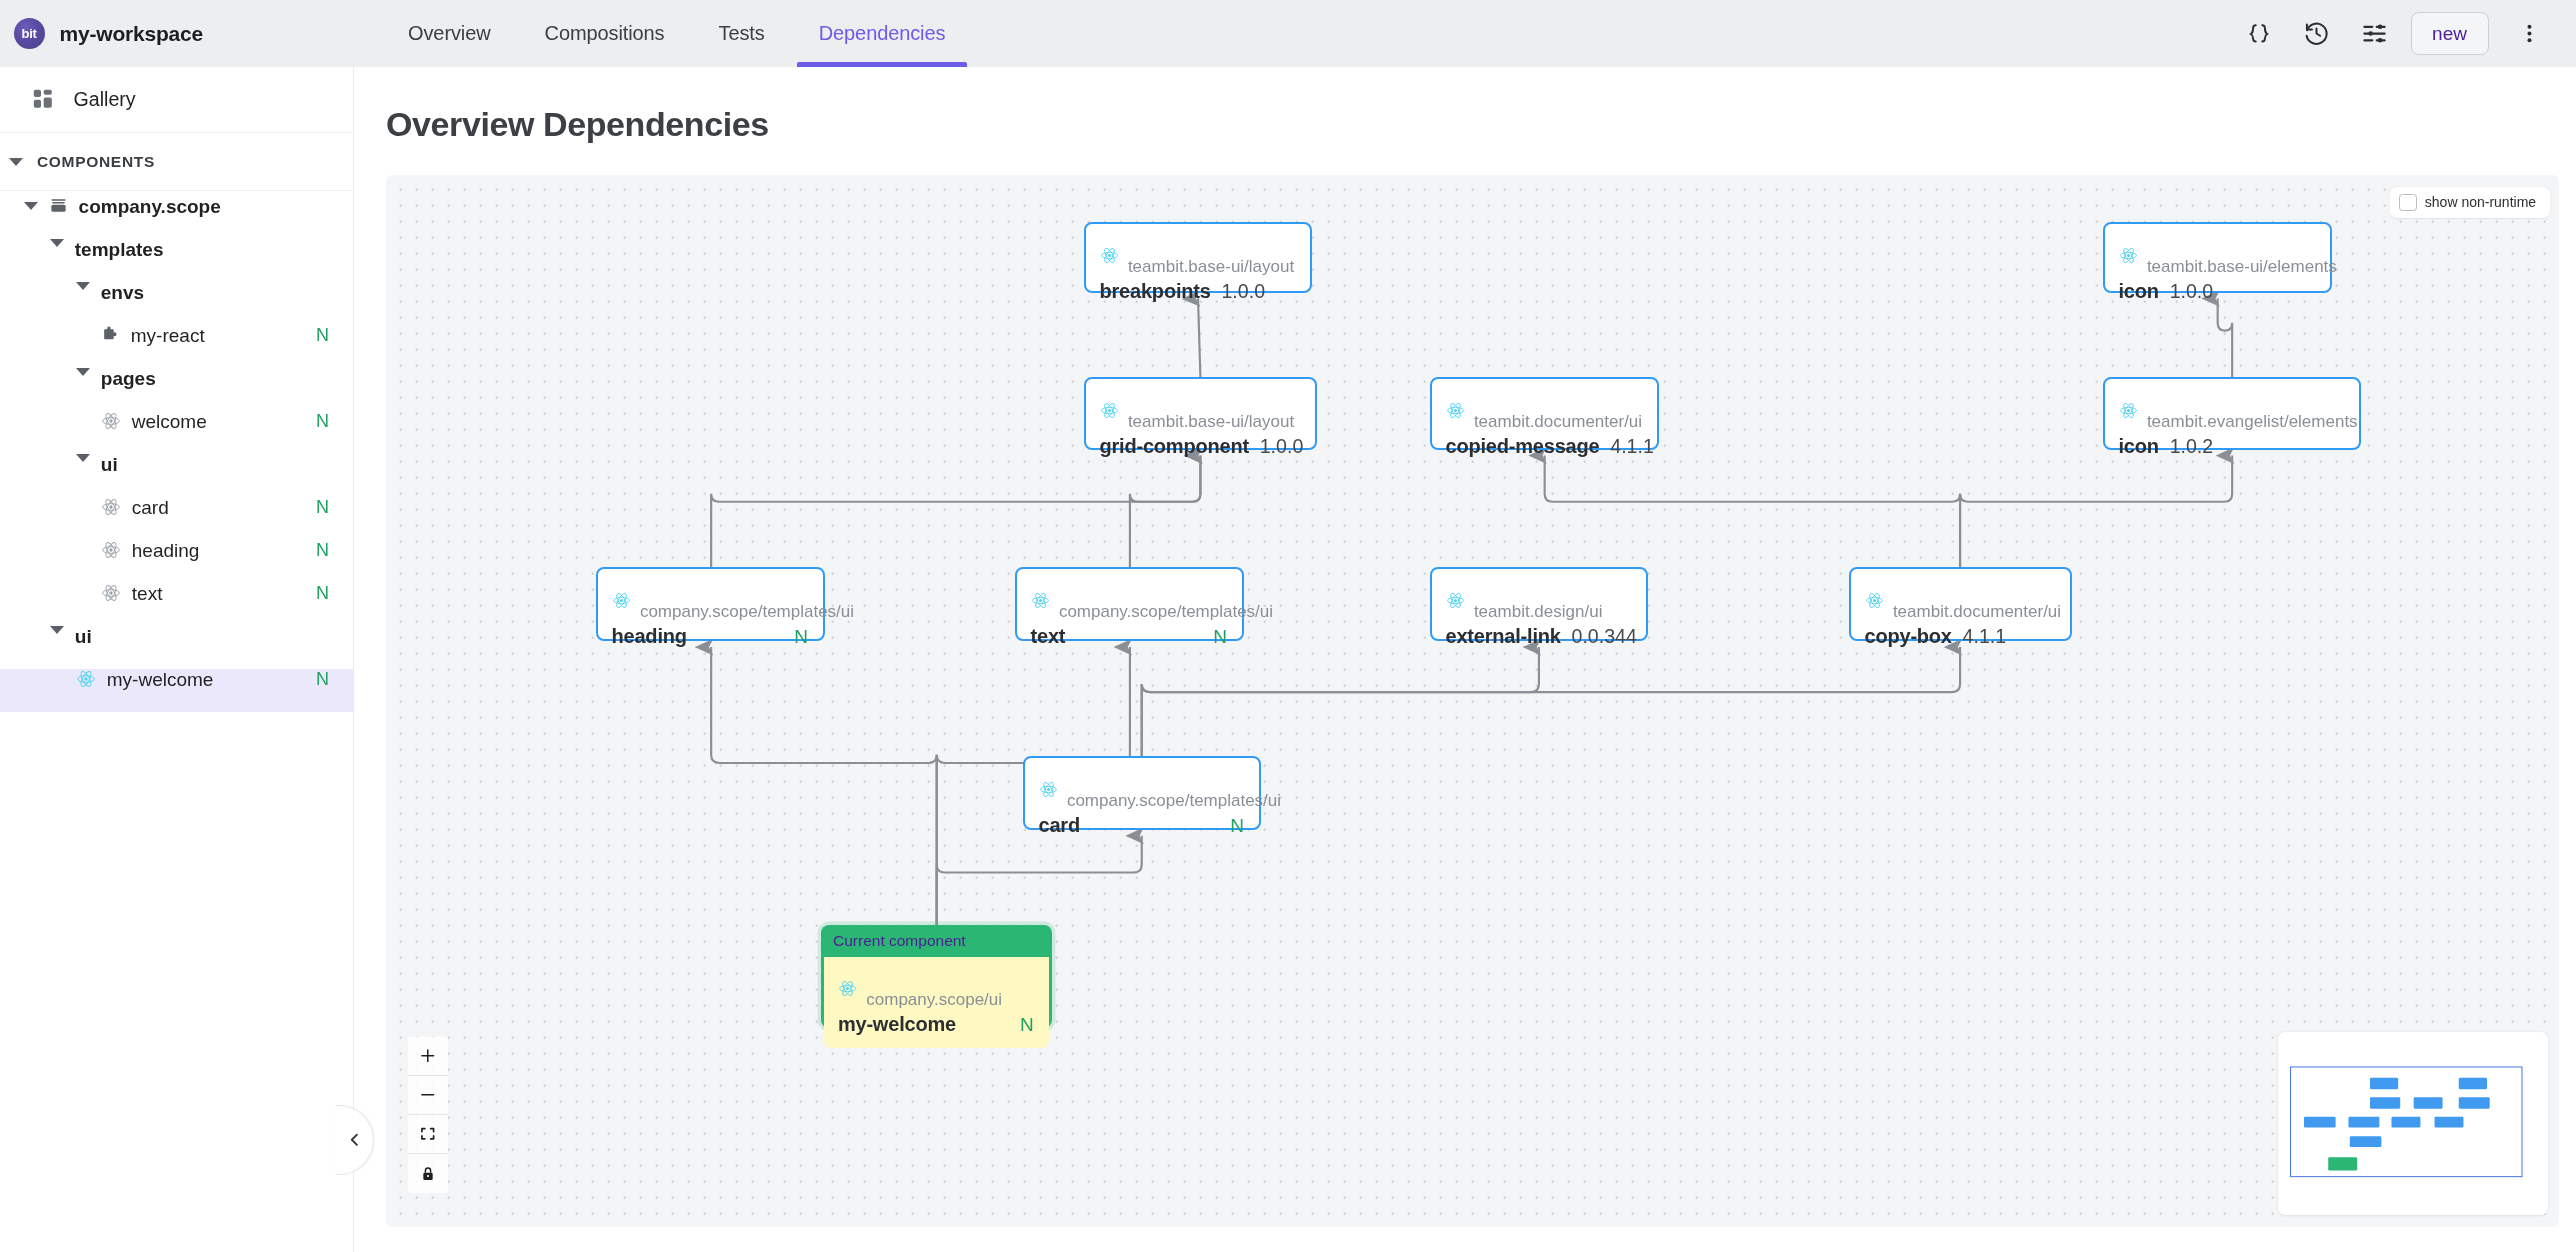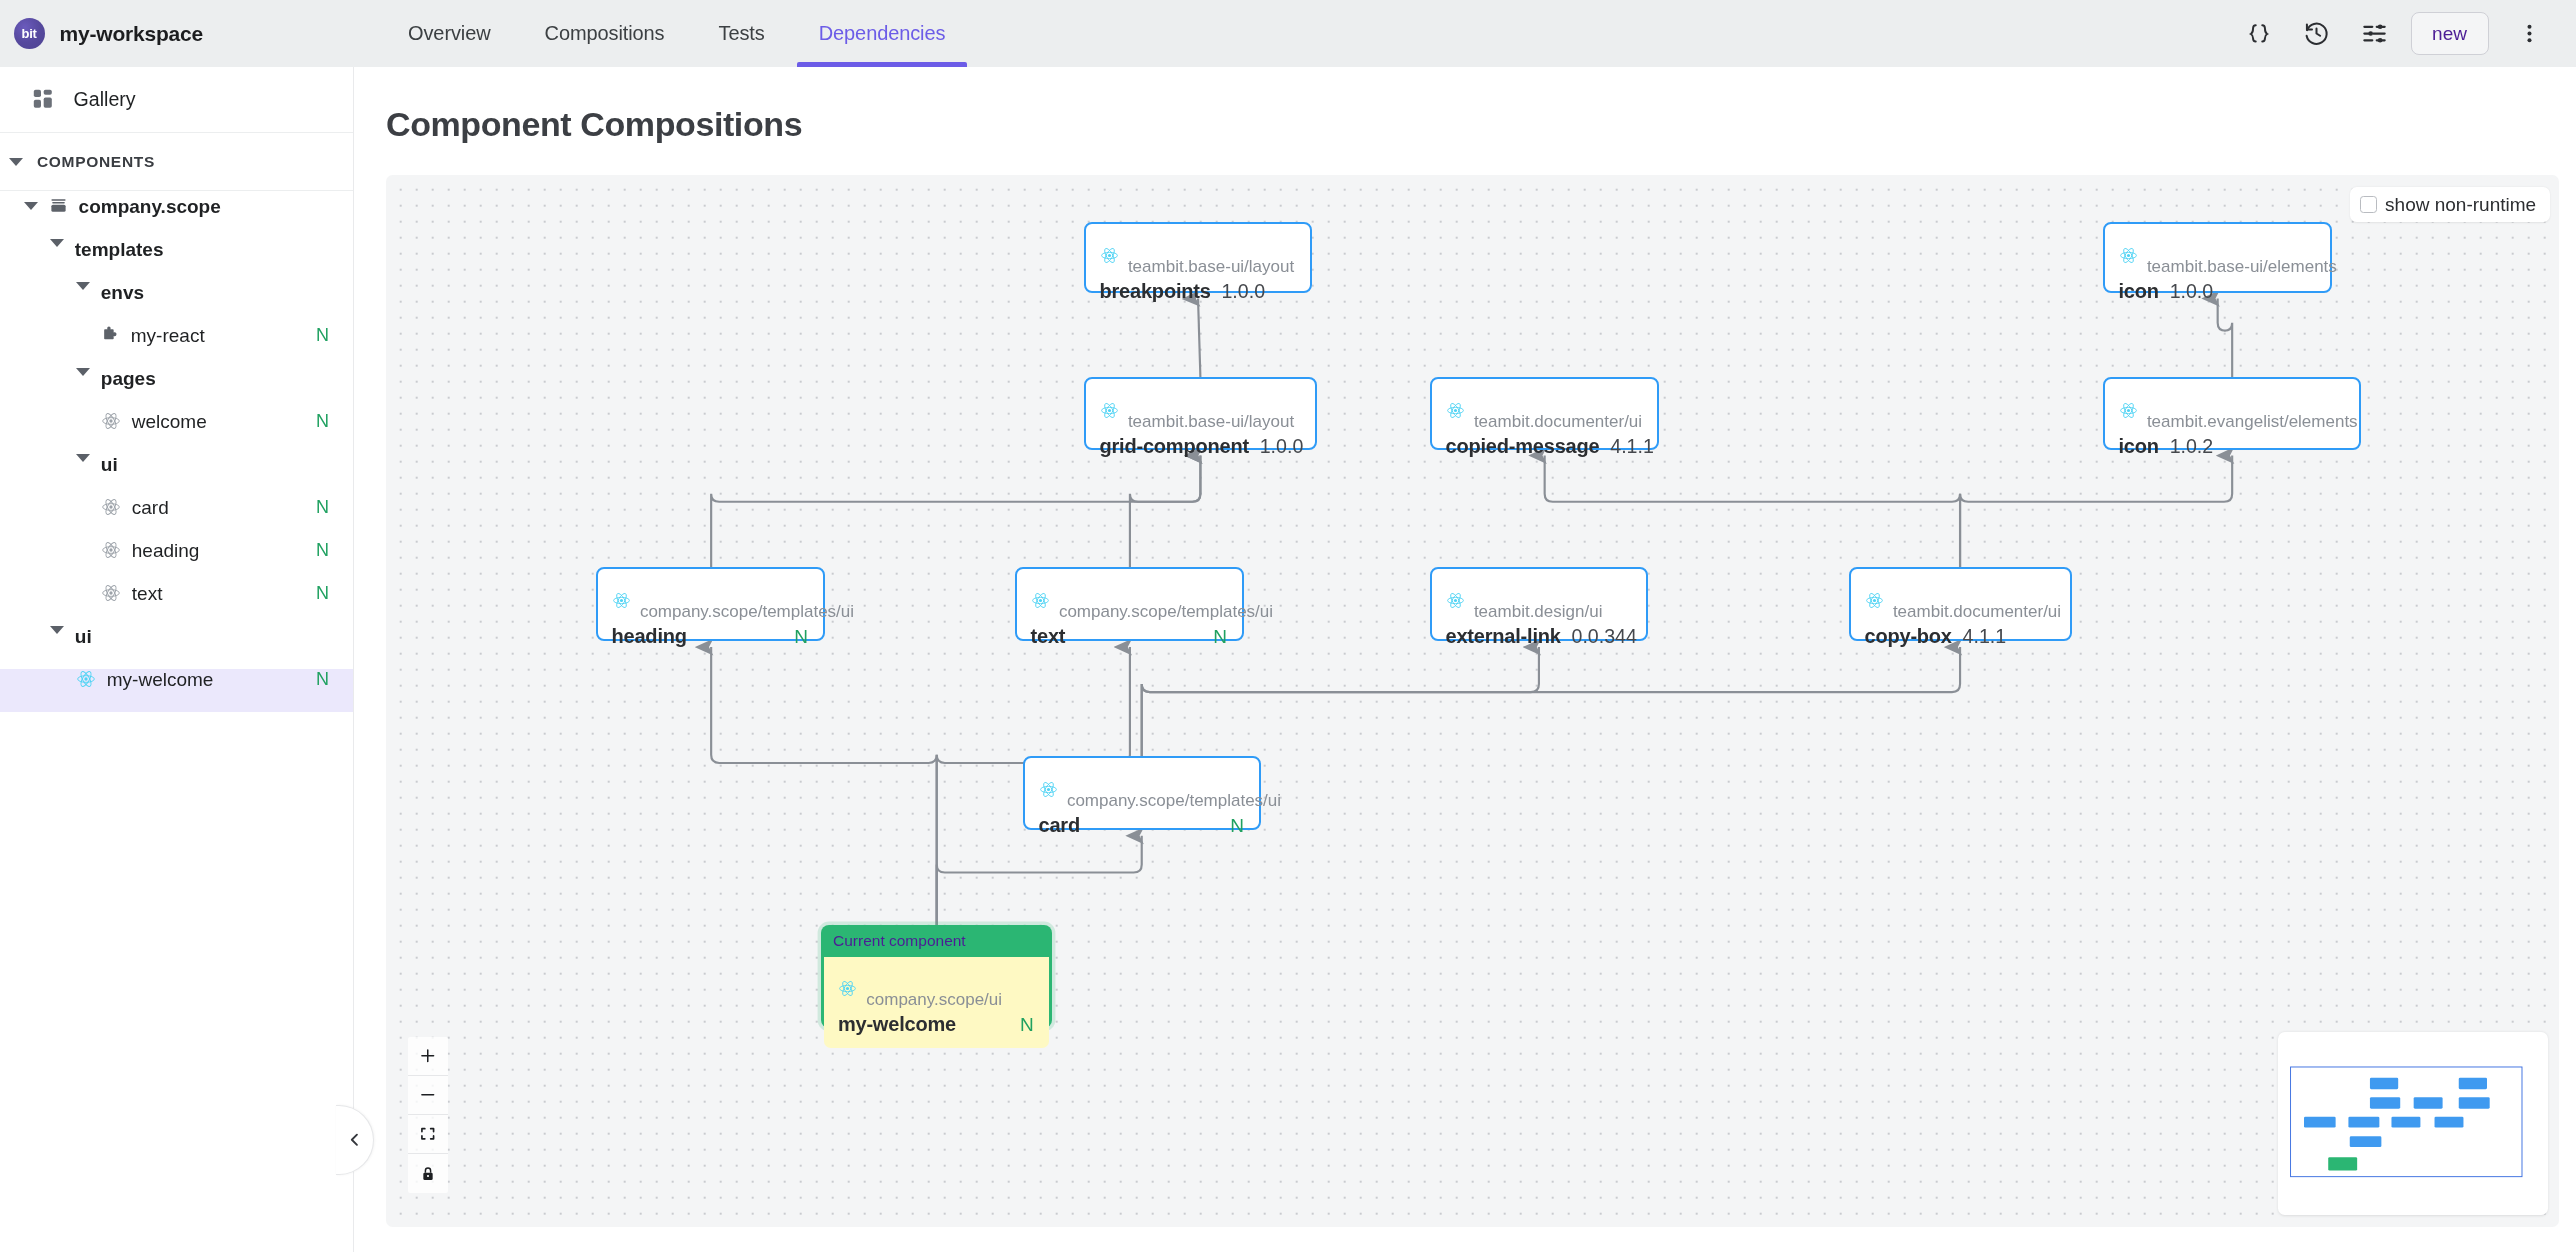--- a/index.html
+++ b/index.html
@@ -132,21 +132,21 @@
   .edges { position: absolute; inset: 0; z-index: 2; pointer-events: none; }
 
   
   .nonruntime {
     position: absolute; right: 9.4px; top: 12px; z-index: 20;
     background: #fff; border-radius: 6.7px; padding: 6.7px 13.5px 6.7px 9.4px;
     display: flex; align-items: center; gap: 8px; cursor: pointer;
     box-shadow: 0 0.7px 2px rgba(0,0,0,0.08);
   }
   .cb { width: 17.5px; height: 17.5px; border: 1.3px solid #b9bcc1; border-radius: 3.4px; background: #fff; flex: 0 0 auto; }
-  .nonruntime-label { font-size: 19px; color: #2c2e31; white-space: nowrap; }
+  .nonruntime-label { font-size: 14px; color: #2c2e31; white-space: nowrap; }
 
   .zoom-controls {
     position: absolute; left: 21.6px; bottom: 34px; width: 40px; z-index: 20;
     background: rgba(255,255,255,0.78); border-radius: 2px; overflow: hidden;
   }
   .zc-btn {
     height: 39px; display: flex; align-items: center; justify-content: center;
     border-bottom: 0.7px solid #e6e7e9; cursor: pointer; color: #1d1f22;
   }
   .zc-btn:last-child { border-bottom: none; }
@@ -353,21 +353,21 @@
       </div>
     </div>
 </div>
 <div class="collapse-handle">
   <svg width="17.5" height="17.5" viewBox="0 0 24 24" fill="none" stroke="#34373c" stroke-width="2.6" stroke-linecap="round" stroke-linejoin="round">
     <path d="M15 5l-7 7 7 7"></path>
   </svg>
 </div>
 
 <div class="main">
-  <div class="page-title">Component Compositions</div>
+  <div class="page-title">Overview Dependencies</div>
 
   <div class="canvas">
     <svg class="edges" id="edges" width="2173" height="1052" viewBox="0 0 3222 1560">
         <defs>
           <marker id="ah" markerWidth="9" markerHeight="9" refX="4.5" refY="7.6" orient="auto">
             <path d="M4.5 0 L8.4 8.6 L4.5 6.6 L0.6 8.6 Z" fill="#8a8f96"></path>
           </marker>
         </defs>
         <path d="M1207.5 300 L1204 183" stroke="#8a8f96" stroke-width="3.2" fill="none" marker-end="url(#ah)"></path>
         <path d="M2737.5 300 L2737.5 218.98 Q2737.5 230.98 2725.5 230.98 L2728 230.98 Q2716 230.98 2716 218.98 L2716 183" stroke="#8a8f96" stroke-width="3.2" fill="none" marker-end="url(#ah)"></path>

